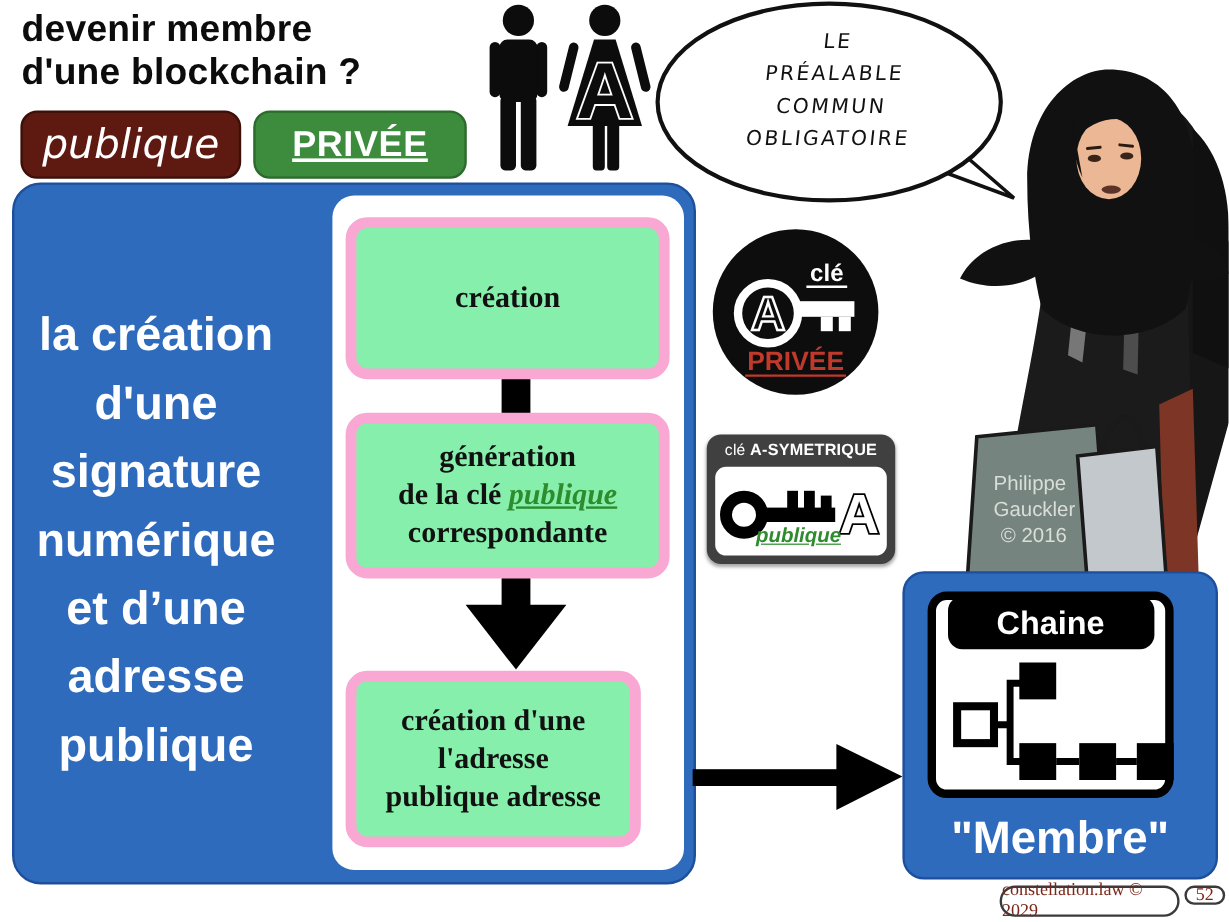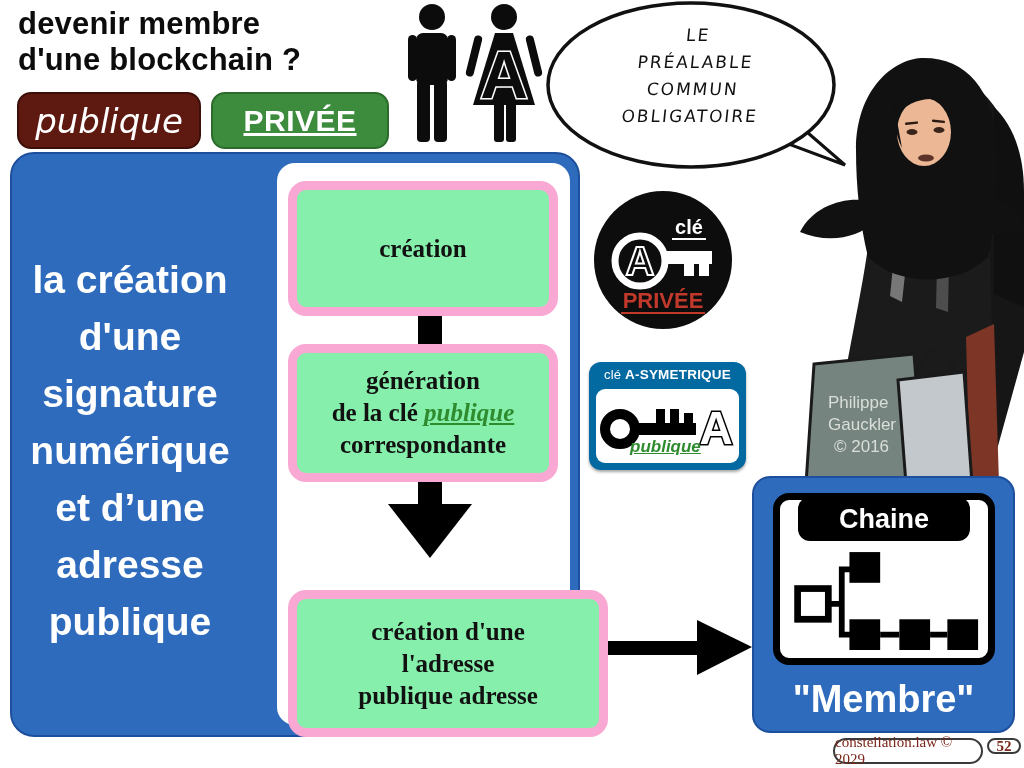--- a/index.html
+++ b/index.html
@@ -19,48 +19,48 @@
 
   
   .main-panel { left:10px; top:152px; width:570px; height:585px; background:#2e6bbd; border:2px solid #1d4f9c; border-radius:24px; }
   .left-text { left:12px; top:188px; width:236px; height:524px; display:flex; flex-direction:column; align-items:center; justify-content:center; color:#fff; font-weight:bold; font-size:39px; line-height:57px; text-align:center; z-index:2; }
   .white-panel { left:277px; top:163px; width:293px; height:562px; background:#fff; border-radius:18px; }
   .fbox { border:9px solid #f9a8d4; border-radius:18px; background:#86efac; display:flex; flex-direction:column; align-items:center; justify-content:center; font-weight:bold; font-size:25px; line-height:32px; color:#111; text-align:center; z-index:2;font-family:Liberation Serif, serif; }
   .fbox1 { left:288px; top:181px; width:270px; height:135px; }
   .conn1 { left:418px; top:305px; width:24px; height:50px; background:#000; z-index:1; }
   .fbox2 { left:288px; top:344px; width:270px; height:138px; }
   .darrow { left:388px; top:478px; z-index:1; }
-  .fbox3 { left:288px; top:590px; width:320px; height:147px; }
+  .fbox3 { left:288px; top:559px; width:246px; height:147px; }
   .hl-red { color:#c0392b; }
   .hl-green { color:#2e8b2e; font-style:italic; text-decoration:underline; }
 
   
   .key-circle { left:592px; top:189px; z-index:2; }
-  .asym-badge { left:589px; top:362px; width:157px; height:108px; background:#0369a1; border-radius:12px; box-shadow:0 2px 3px rgba(0,0,0,.35); z-index:2; }
+  .asym-badge { left:589px; top:362px; width:157px; height:108px; background:#404040; border-radius:12px; box-shadow:0 2px 3px rgba(0,0,0,.35); z-index:2; }
   .asym-head { position:absolute; top:5px; left:0; width:100%; text-align:center; color:#fff; font-size:13px; letter-spacing:.2px; }
   .asym-head b { font-size:13.5px; }
   .asym-inner { position:absolute; left:7px; top:27px; width:143px; height:74px; background:#fff; border-radius:9px; }
   .asym-publique { position:absolute; left:34px; top:48px; font-size:17px; font-weight:bold; font-style:italic; color:#2e8b2e; text-decoration:underline; }
 
   .right-arrow { left:577px; top:620px; z-index:1; }
 
   
   .membre-box { left:752px; top:476px; width:263px; height:257px; background:#2e6bbd; border:2px solid #1d4f9c; border-radius:18px; z-index:5; }
-  .chain-panel { position:absolute; left:19px; top:15px; width:222px; height:172px; background:#fff; border:7px solid #000; border-radius:16px; }
+  .chain-panel { position:absolute; left:19px; top:15px; width:205px; height:172px; background:#fff; border:7px solid #000; border-radius:16px; }
   .chain-header { position:absolute; left:50%; transform:translateX(-50%); top:-3px; width:172px; height:44px; background:#000; border-radius:12px; color:#fff; font-weight:bold; font-size:27px; display:flex; align-items:center; justify-content:center; }
   .chain-glyph { position:absolute; left:8px; top:48px; }
   .membre-label { position:absolute; left:0; bottom:10px; width:100%; text-align:center; color:#fff; font-weight:bold; font-size:38px; }
 
   
   .woman { left:798px; top:52px; z-index:1; }
 
   
   .pill { border:2px solid #3a3a3a; border-radius:13px; display:flex; align-items:center; justify-content:center; font-family:"Liberation Serif","DejaVu Serif",serif; color:#7a2619; font-size:15px; background:#fff; }
   .pill-site { left:833px; top:738px; width:150px; height:26px; }
-  .pill-page { left:987px; top:738px; width:34px; height:16px;font-weight:bold; }
+  .pill-page { left:987px; top:738px; width:34px; height:16px; }
 </style>
 </head>
 <body>
 
 <div class="abs title">
   <div>devenir membre</div>
   <div>d'une blockchain ?</div>
 </div>
 
 <div class="abs badge badge-publique">

